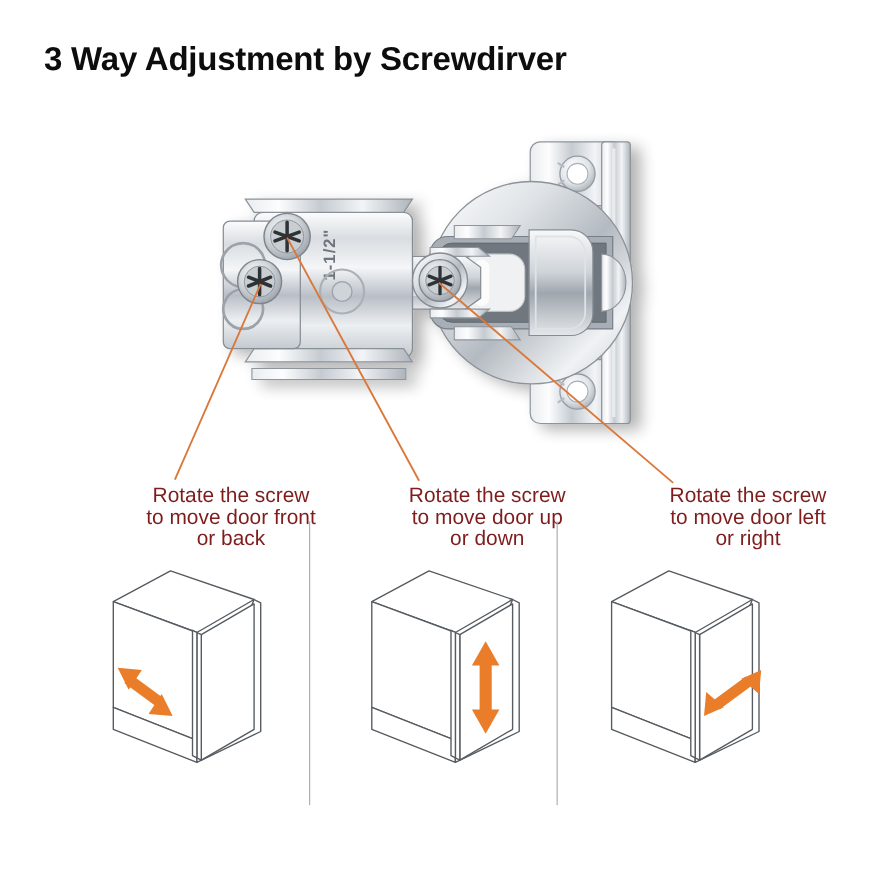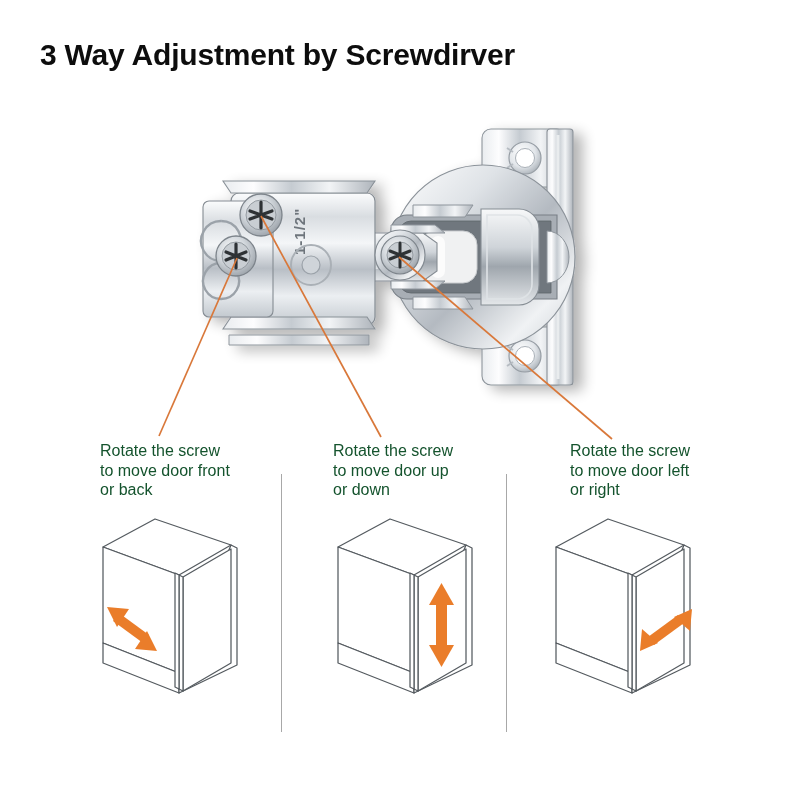--- a/index.html
+++ b/index.html
@@ -14,20 +14,21 @@
     font-family: "Liberation Sans", sans-serif;
     color: #1a1a1a;
     position: relative;
   }
 
   #page {
     position: relative;
     width: 800px;
     height: 800px;
     background: #ffffff;
+    text-align: center;
   }
 
   
   .title {
     position: absolute;
     left: 40px;
     top: 38px;
     font-size: 30px;
     font-weight: bold;
     letter-spacing: -0.2px;
@@ -51,23 +52,23 @@
     left: 0;
     top: 0;
     width: 800px;
     height: 800px;
     pointer-events: none;
   }
 
   
   .caption {
     position: absolute;
-    font-size: 16px;
+    font-size: 19px;
     line-height: 19.5px;
-    color: #14532d;
+    color: #7f1d1d;
     white-space: pre-line;
   }
   .caption.c1 { left: 100px; top: 441px; width: 220px; }
   .caption.c2 { left: 333px; top: 441px; width: 220px; }
   .caption.c3 { left: 570px; top: 441px; width: 220px; }
 
   
   .divider {
     position: absolute;
     width: 1px;

